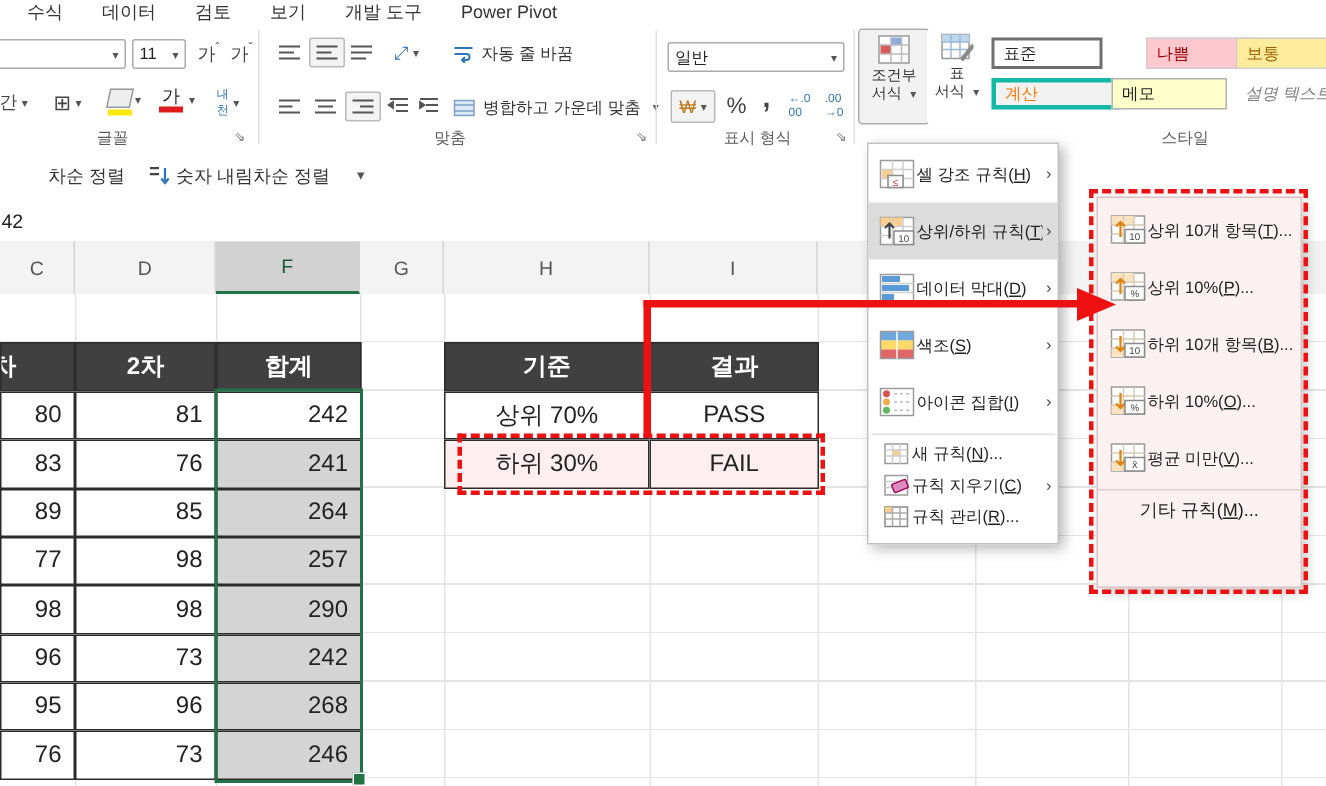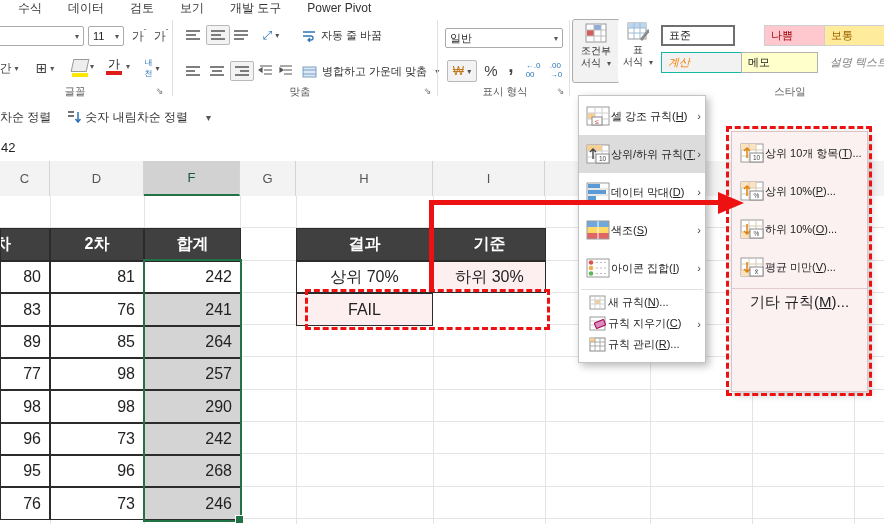--- a/index.html
+++ b/index.html
@@ -69,21 +69,21 @@
   .cfm-sm{display:flex;align-items:center;height:21px;padding:0 4px 0 7px;font-size:11px;color:#222;}
   .cfm-sep{height:1px;background:#e0e0e0;margin:2px 2px;}
   .mi{width:27px;display:flex;justify-content:center;}
   .mi2{width:22px;display:flex;justify-content:center;}
   .ml{flex:1;white-space:nowrap;overflow:hidden;}
   .chev{font-size:11px;color:#444;padding-left:2px;}
 
   .cfsub{left:731px;top:131px;width:137px;height:261px;background:#fcf1f1;border:1px solid #dcc3c3;
     box-shadow:3px 3px 8px rgba(0,0,0,.2);box-sizing:border-box;z-index:6;padding-top:2px;}
   .cfs-item{display:flex;align-items:center;height:38px;padding:0 4px 0 6px;font-size:11px;color:#222;}
-  .cfs-more{display:flex;align-items:center;justify-content:center;height:26px;font-size:15px;color:#222;
+  .cfs-more{display:flex;align-items:center;justify-content:center;height:26px;font-size:12px;color:#222;
     border-top:1px solid #e0cccc;margin-top:2px;}
 
   
   .redbox{border:3px dashed #ed1111;box-sizing:border-box;z-index:7;}
   .redline{background:#ed1111;z-index:7;}
   .redtri{width:0;height:0;border-top:11px solid transparent;border-bottom:11px solid transparent;
     border-left:26px solid #ed1111;z-index:7;}
   u{text-decoration:underline;}
 </style>
 </head>
@@ -239,34 +239,34 @@
     </div>
     <div class="abs stylecell" style="left:661px;top:9px;width:74px;border:2px solid #6f6f6f;text-align:center;">
         <span>표준</span>
       </div>
     <div class="abs stylecell" style="left:764px;top:9px;width:77px;background:#ffc7ce;color:#9c0006;">
         <span>나쁨</span>
       </div>
     <div class="abs stylecell" style="left:824px;top:9px;width:60px;background:#ffeb9c;color:#9c6500;border-right:none;">
         <span>보통</span>
       </div>
-    <div class="abs stylecell" style="left:661px;top:36px;width:86px;background:#f2f2f2;color:#fa7d00;border:1px solid #14b8a6;font-style:italic;">
+    <div class="abs stylecell" style="left:661px;top:36px;width:86px;background:#f2f2f2;color:#fa7d00;border:3px solid #14b8a6;">
         <span>계산</span>
       </div>
     <div class="abs stylecell" style="left:741px;top:36px;width:77px;background:#ffffcc;border:1px solid #b2b2b2;">
         <span>메모</span>
       </div>
     <div class="abs stylecell" style="left:824px;top:36px;width:60px;border:none;color:#7f7f7f;font-style:italic;">
         <span>설명 텍스트</span>
       </div>
     <div class="abs glabel" style="left:735px;width:110px;">스타일</div>
   </div>
 
   <div class="abs qat">
-    <span style="margin-left:0;">차순 정렬</span>
+    <span style="margin-left:0;padding-left:32px;">차순 정렬</span>
     <span style="margin-left:16px;display:flex;align-items:center;gap:4px;">
       <svg width="14" height="14">
         <path d="M1 2h6M1 6h6" stroke="#444" stroke-width="1.5"></path>
         <path d="M11 2v9M8.5 9l2.5 3 2.5-3" stroke="#2e75b6" fill="none" stroke-width="1.5"></path>
       </svg>
       <span>숫자 내림차순 정렬</span>
     </span>
     <span class="chev-s" style="margin-left:18px;font-size:10px;">▾</span>
   </div>
 
@@ -336,26 +336,27 @@
     <div class="c num">96</div>
     <div class="c num gray">268</div>
 
     <div class="c num">76</div>
     <div class="c num">73</div>
     <div class="c num gray">246</div>
   </div>
 
   <div class="abs stable" style="left:296px;top:228px;width:250px;grid-template-columns:137px 113px;grid-template-rows:33px 32.35px 32.35px;z-index:2;">
     <div class="c dark">
+        <span>기준</span>
+      </div>
+    <div class="c dark">
         <span>결과</span>
       </div>
-    <div class="c dark">
-        <span>기준</span>
-      </div>
     <div class="c ctr">상위 70%</div>
+    <div class="c ctr">PASS</div>
     <div class="c ctr pink">하위 30%</div>
     <div class="c ctr pink">FAIL</div>
   </div>
 
   <div class="abs selbox" style="left:143px;top:259px;width:95px;height:259px;z-index:3;"></div>
   <div class="abs handle" style="left:235px;top:515px;z-index:3;"></div>
 
   <div class="abs cfmenu">
     <div class="cfm-item">
       <span class="mi">
@@ -485,20 +486,33 @@
       <span class="ml"><span>상위 10%(</span><u>P</u><span>)...</span></span>
     </div>
     <div class="cfs-item">
       <span class="mi">
         <svg width="24" height="20">
             <rect x="1" y="1" width="22" height="18" fill="#fff" stroke="#9a9a9a"></rect>
             <rect x="1" y="13" width="15" height="6" fill="#fbe3c0"></rect>
             <path d="M1 7h22M1 13h22M9 1v18M16 1v18" stroke="#d8c9b2"></path>
             <path d="M7 5v10M4 12l3 3 3-3" stroke="#e0820c" fill="none" stroke-width="1.5"></path>
             <rect x="10" y="10" width="13" height="9" fill="#fff" stroke="#8a8a8a"></rect>
+            <text x="16.5" y="17" font-size="6.5" text-anchor="middle" fill="#444">10</text>
+          </svg>
+        </span>
+      <span class="ml"><span>하위 10개 항목(</span><u>B</u><span>)...</span></span>
+    </div>
+    <div class="cfs-item">
+      <span class="mi">
+        <svg width="24" height="20">
+            <rect x="1" y="1" width="22" height="18" fill="#fff" stroke="#9a9a9a"></rect>
+            <rect x="1" y="13" width="15" height="6" fill="#fbe3c0"></rect>
+            <path d="M1 7h22M1 13h22M9 1v18M16 1v18" stroke="#d8c9b2"></path>
+            <path d="M7 5v10M4 12l3 3 3-3" stroke="#e0820c" fill="none" stroke-width="1.5"></path>
+            <rect x="10" y="10" width="13" height="9" fill="#fff" stroke="#8a8a8a"></rect>
             <text x="16.5" y="17" font-size="6.5" text-anchor="middle" fill="#444">%</text>
           </svg>
         </span>
       <span class="ml"><span>하위 10%(</span><u>O</u><span>)...</span></span>
     </div>
     <div class="cfs-item">
       <span class="mi">
         <svg width="24" height="20">
             <rect x="1" y="1" width="22" height="18" fill="#fff" stroke="#9a9a9a"></rect>
             <rect x="1" y="13" width="15" height="6" fill="#fbe3c0"></rect>

